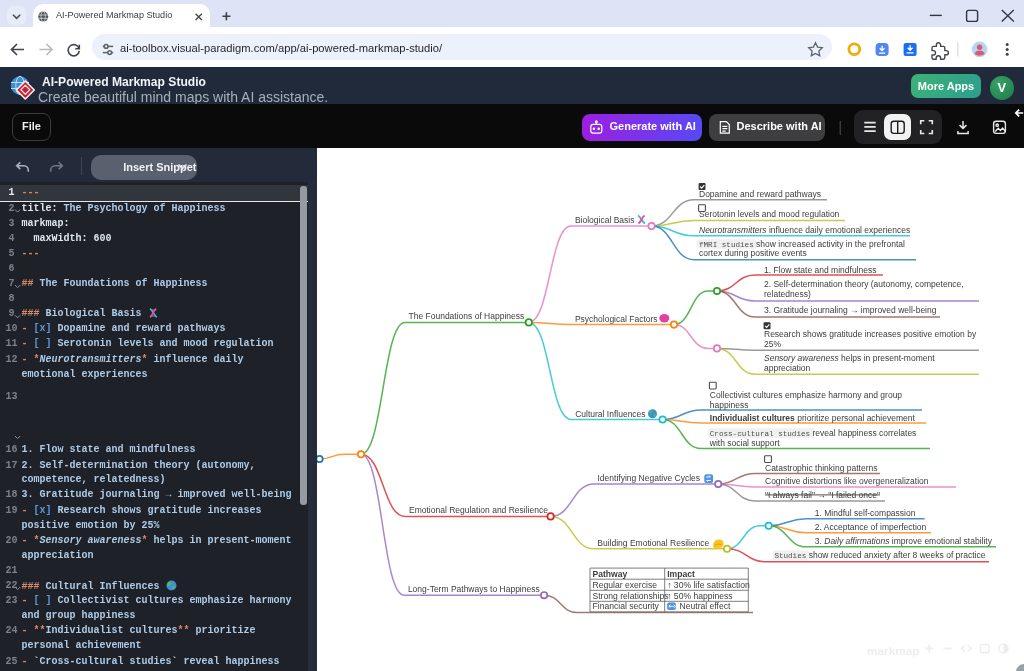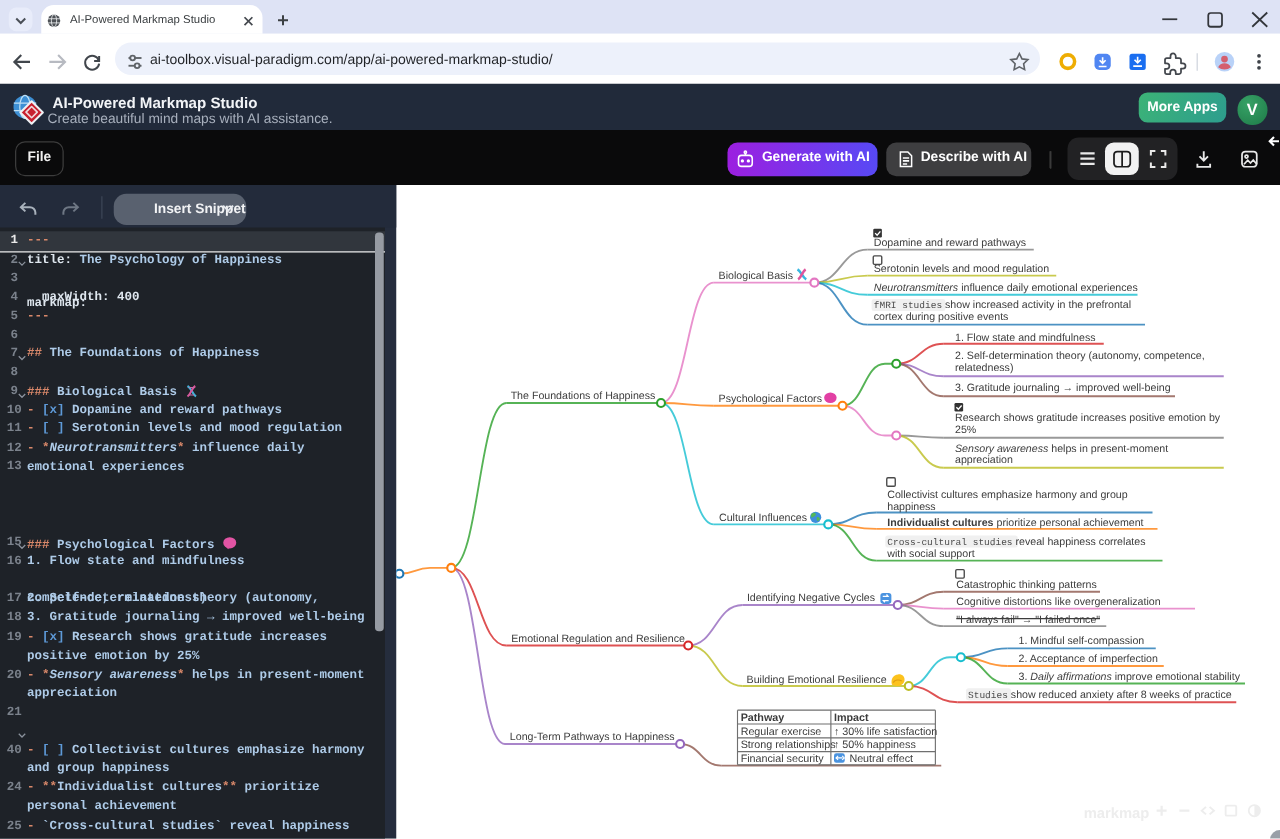--- a/index.html
+++ b/index.html
@@ -11,21 +11,21 @@
   #tabchev{left:7px;top:6px;width:19px;height:19px;border-radius:6px;background:#e8ecfa;}
   #tab{left:33px;top:4px;width:177px;height:23px;background:#fff;border-radius:10px 10px 0 0;}
   .tabtitle{left:56px;top:10px;font-size:9.1px;color:#3c4043;letter-spacing:0;}
   
   #navbar{left:0;top:27px;width:1024px;height:40px;background:#ffffff;}
   #omni{left:92px;top:34px;width:740px;height:26px;border-radius:13px;background:#edf1fb;}
   #url{left:120px;top:42px;font-size:11.2px;color:#1f2125;}
   
   #hdr{left:0;top:67px;width:1024px;height:37px;background:#212a3a;}
   #hdrtitle{left:42px;top:74.5px;font-size:12.1px;font-weight:bold;color:#f2f4f7;}
-  #hdrsub{left:38px;top:89px;font-size:11px;color:#a8b0bd;}
+  #hdrsub{left:38px;top:89px;font-size:14px;color:#a8b0bd;}
   #moreapps{left:911px;top:73.5px;width:70px;height:24.5px;border-radius:7px;
     background:linear-gradient(120deg,#3cb377,#2d9d8e);color:#fff;font-size:11px;font-weight:bold;
     text-align:center;line-height:24.5px;}
   #vavatar{left:990px;top:76px;width:23.5px;height:23.5px;border-radius:50%;
     background:radial-gradient(circle at 35% 30%,#37a266,#1e7a48);color:#fff;font-weight:bold;
     font-size:13px;text-align:center;line-height:23.5px;}
   
   #blackbar{left:0;top:104px;width:1024px;height:44px;background:#0a0a0b;}
   #filebtn{left:12px;top:112.5px;width:37px;height:26px;border:1px solid #3c3c3c;border-radius:8px;
     color:#efefef;font-size:11px;font-weight:bold;text-align:center;line-height:25px;}
@@ -47,21 +47,21 @@
   #activeline{left:0;top:3.45px;width:308px;height:15.1px;background:#31363d;border-bottom:1.4px solid #e8e8e8;}
   #scrollthumb{left:300px;top:186px;width:6.5px;height:319px;border-radius:3px;background:#969ba3;}
   .row{position:absolute;left:0;width:300px;height:15.1px;line-height:15.1px;
        font-family:"Liberation Mono",monospace;font-size:10px;font-weight:bold;white-space:pre;}
   .ln{position:absolute;left:3px;width:17px;text-align:center;color:#7b828c;}
   .lnw{color:#e9e9e9;}
   .cd{position:absolute;left:21.5px;}
   .mk{color:#d9886a;} 
   .tx{color:#aecbe8;} 
   .bx{color:#5e9ad8;} 
-  .wh{color:#dfe7ef;margin-top:20px;}
+  .wh{color:#dfe7ef;}
   i.nt{font-style:italic;}
   .em{display:inline-block;position:relative;top:1.5px;}
 </style>
 </head>
 <body>
 
 <div class="abs" id="tabstrip"></div>
 <div class="abs" id="tabchev"></div>
 <div class="abs" id="tab"></div>
 <div class="abs tabtitle">AI-Powered Markmap Studio</div>
@@ -90,49 +90,50 @@
 
 <div class="abs" id="panel"></div>
 <div class="abs" id="edtopbar"></div>
 <div class="abs" id="edsep"></div>
 <div class="abs" id="snipbtn">Insert Snippet</div>
 <div class="abs" id="editor">
 <div class="abs" id="activeline"></div>
 <div class="row" style="top:3.45px"><span class="ln lnw">1</span><span class="cd mk">---</span></div>
 <div class="row" style="top:18.55px"><span class="ln">2</span><span class="cd"><span class="wh">title: </span><span class="tx">The Psychology of Happiness</span></span></div>
 <div class="row" style="top:33.65px"><span class="ln">3</span><span class="cd wh">markmap:</span></div>
-<div class="row" style="top:48.75px"><span class="ln">4</span><span class="cd"><span class="wh">  maxWidth: 400</span></span></div>
+<div class="row" style="top:48.75px"><span class="ln">4</span><span class="cd"><span class="wh">  maxWidth: 600</span></span></div>
 <div class="row" style="top:63.85px"><span class="ln">5</span><span class="cd mk">---</span></div>
 <div class="row" style="top:78.95px"><span class="ln">6</span></div>
 <div class="row" style="top:94.05px"><span class="ln">7</span><span class="cd"><span class="mk">## </span><span class="tx">The Foundations of Happiness</span></span></div>
 <div class="row" style="top:109.15px"><span class="ln">8</span></div>
 <div class="row" style="top:124.25px"><span class="ln">9</span><span class="cd"><span class="mk">### </span><span class="tx">Biological Basis </span><svg class="em" width="10" height="10" viewBox="0 0 10 10">
           <path d="M2,0.8 C5.5,2.8 5.5,7 8.8,9.2" stroke="#45b1d8" stroke-width="1.7" fill="none"></path>
           <path d="M8.2,0.8 C5,2.8 5,7 2,9.2" stroke="#d8569b" stroke-width="1.7" fill="none"></path>
           <path d="M3,2 h4.2 M3,8 h4.2" stroke="#c86ca8" stroke-width="0.9"></path>
         </svg></span></div>
 <div class="row" style="top:139.35px"><span class="ln">10</span><span class="cd"><span class="mk">- </span><span class="bx">[x] </span><span class="tx">Dopamine and reward pathways</span></span></div>
 <div class="row" style="top:154.45px"><span class="ln">11</span><span class="cd"><span class="mk">- </span><span class="bx">[ ] </span><span class="tx">Serotonin levels and mood regulation</span></span></div>
 <div class="row" style="top:169.55px"><span class="ln">12</span><span class="cd"><span class="mk">- *</span><span class="tx"><i class="nt">Neurotransmitters</i></span><span class="mk">*</span><span class="tx"> influence daily</span></span></div>
 <div class="row" style="top:184.65px"><span class="ln"></span><span class="cd tx">emotional experiences</span></div>
-<div class="row" style="top:184px"><span class="ln">13</span></div>
-<div class="row" style="top:245.05px"><span class="ln">15</span><span class="cd"><span class="mk">### </span><span class="tx">Psychological Factors </span><svg class="em" width="12" height="11" viewBox="0 0 12 11">
-          <ellipse cx="5.8" cy="5.2" rx="5.2" ry="4.5" fill="#e254a4"></ellipse>
-          <path d="M3,8.5 l1.5,1.8 1,-1.5" fill="#e254a4"></path>
-        </svg></span></div>
+<div class="row" style="top:207px"><span class="ln">13</span></div>
 <div class="row" style="top:260.15px"><span class="ln">16</span><span class="cd tx">1. Flow state and mindfulness</span></div>
-<div class="row" style="top:290px"><span class="ln">17</span><span class="cd tx">2. Self-determination theory (autonomy,</span></div>
+<div class="row" style="top:276px"><span class="ln">17</span><span class="cd tx">2. Self-determination theory (autonomy,</span></div>
 <div class="row" style="top:290.35px"><span class="ln"></span><span class="cd tx">competence, relatedness)</span></div>
 <div class="row" style="top:305.45px"><span class="ln">18</span><span class="cd tx">3. Gratitude journaling → improved well-being</span></div>
 <div class="row" style="top:320.55px"><span class="ln">19</span><span class="cd"><span class="mk">- </span><span class="bx">[x] </span><span class="tx">Research shows gratitude increases</span></span></div>
 <div class="row" style="top:335.65px"><span class="ln"></span><span class="cd tx">positive emotion by 25%</span></div>
 <div class="row" style="top:350.75px"><span class="ln">20</span><span class="cd"><span class="mk">- *</span><span class="tx"><i class="nt">Sensory awareness</i></span><span class="mk">*</span><span class="tx"> helps in present-moment</span></span></div>
 <div class="row" style="top:365.85px"><span class="ln"></span><span class="cd tx">appreciation</span></div>
 <div class="row" style="top:380.95px"><span class="ln">21</span></div>
-<div class="row" style="top:411.15px"><span class="ln">40</span><span class="cd"><span class="mk">- </span><span class="bx">[ ] </span><span class="tx">Collectivist cultures emphasize harmony</span></span></div>
+<div class="row" style="top:396.05px"><span class="ln">22</span><span class="cd"><span class="mk">### </span><span class="tx">Cultural Influences </span><svg class="em" width="11" height="11" viewBox="0 0 11 11">
+          <circle cx="5.5" cy="5.5" r="5" fill="#3d8edb"></circle>
+          <path d="M2,2.5 C4,1.2 6,2 5.5,3.8 C5,5.5 2.5,5.2 1.5,6.5 L1,4.5 Z" fill="#53b858"></path>
+          <path d="M6.5,5.5 C8.5,5 9.5,6.5 9,8 C7.5,9.8 6,9 6.2,7.2 Z" fill="#53b858"></path>
+        </svg></span></div>
+<div class="row" style="top:411.15px"><span class="ln">23</span><span class="cd"><span class="mk">- </span><span class="bx">[ ] </span><span class="tx">Collectivist cultures emphasize harmony</span></span></div>
 <div class="row" style="top:426.25px"><span class="ln"></span><span class="cd tx">and group happiness</span></div>
 <div class="row" style="top:441.35px"><span class="ln">24</span><span class="cd"><span class="mk">- **</span><span class="tx"><b>Individualist cultures</b></span><span class="mk">**</span><span class="tx"> prioritize</span></span></div>
 <div class="row" style="top:456.45px"><span class="ln"></span><span class="cd tx">personal achievement</span></div>
 <div class="row" style="top:471.55px"><span class="ln">25</span><span class="cd"><span class="mk">- </span><span class="tx">`Cross-cultural studies` reveal happiness</span></span></div>
 <svg class="abs" style="left:14px;top:0" width="8" height="480" viewBox="0 0 8 480">
 <g stroke="#8a919c" stroke-width="1" fill="none">
 <path d="M1,27.5 l2.6,2.6 2.6,-2.6"></path>
 <path d="M1,103 l2.6,2.6 2.6,-2.6"></path>
 <path d="M1,133.2 l2.6,2.6 2.6,-2.6"></path>
 <path d="M1,254 l2.6,2.6 2.6,-2.6"></path>

